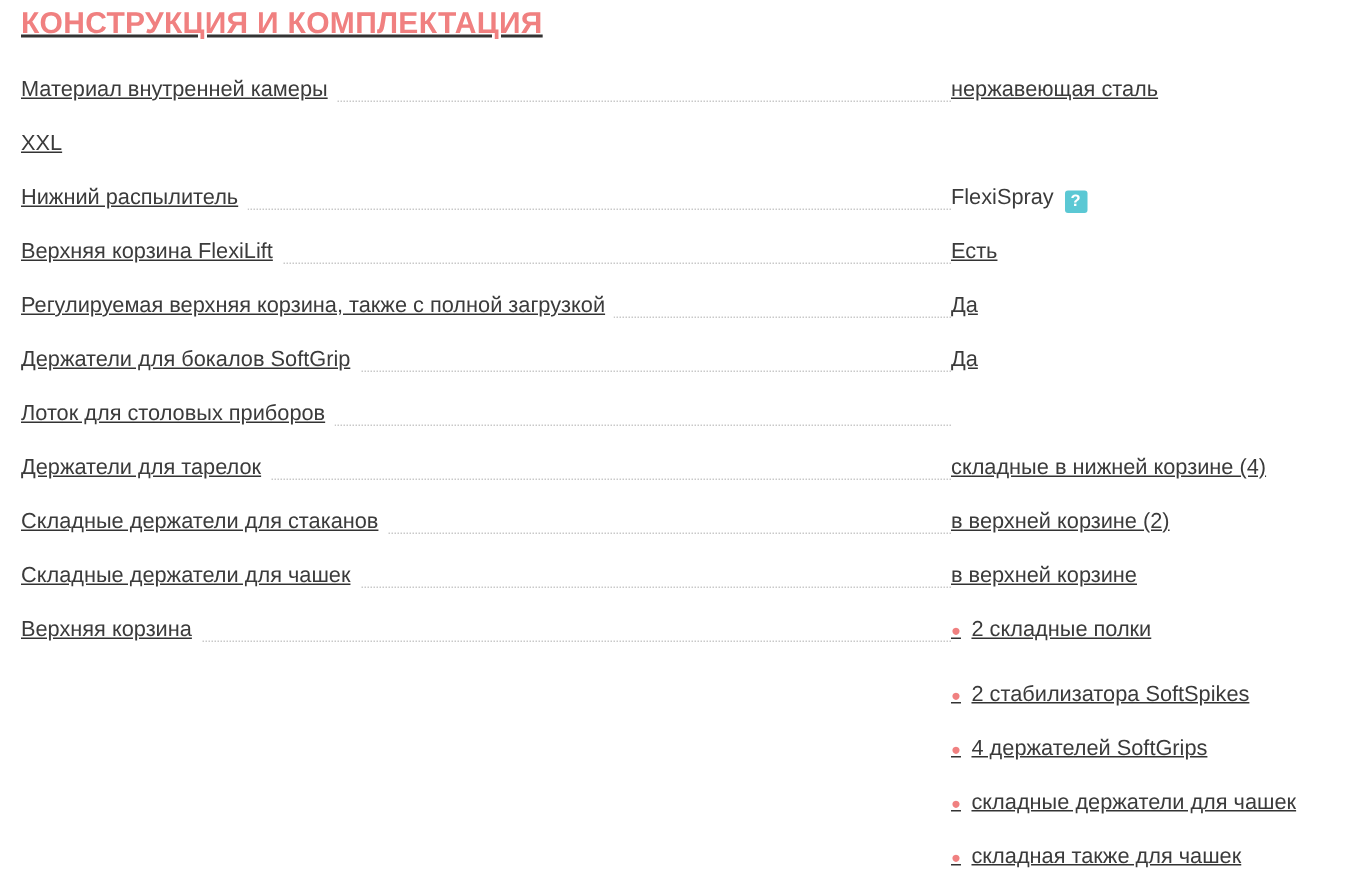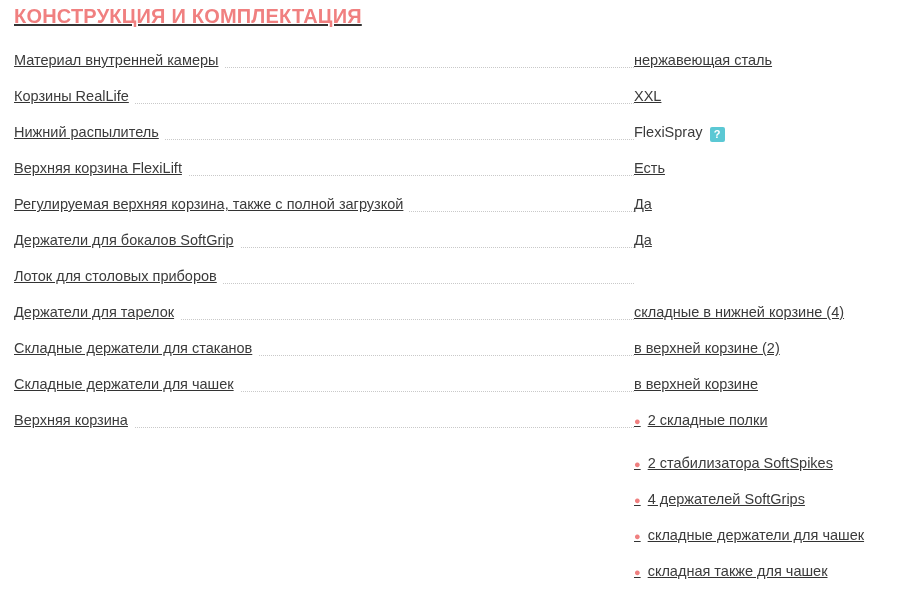--- a/index.html
+++ b/index.html
@@ -133,24 +133,20 @@
 
     <div class="spec-row">
       <div class="spec-label-wrap">
         <span class="spec-label">Материал внутренней камеры</span>
         <span class="dotline"></span>
       </div>
       <div class="spec-value">нержавеющая сталь</div>
     </div>
 
     <div class="spec-row">
-      <div class="spec-label-wrap">
-        <span class="spec-label">Корзины RealLife</span>
-        <span class="dotline"></span>
-      </div>
       <div class="spec-value">XXL</div>
     </div>
 
     <div class="spec-row">
       <div class="spec-label-wrap">
         <span class="spec-label">Нижний распылитель</span>
         <span class="dotline"></span>
       </div>
       <div class="spec-value">
         <span class="value-with-help">

